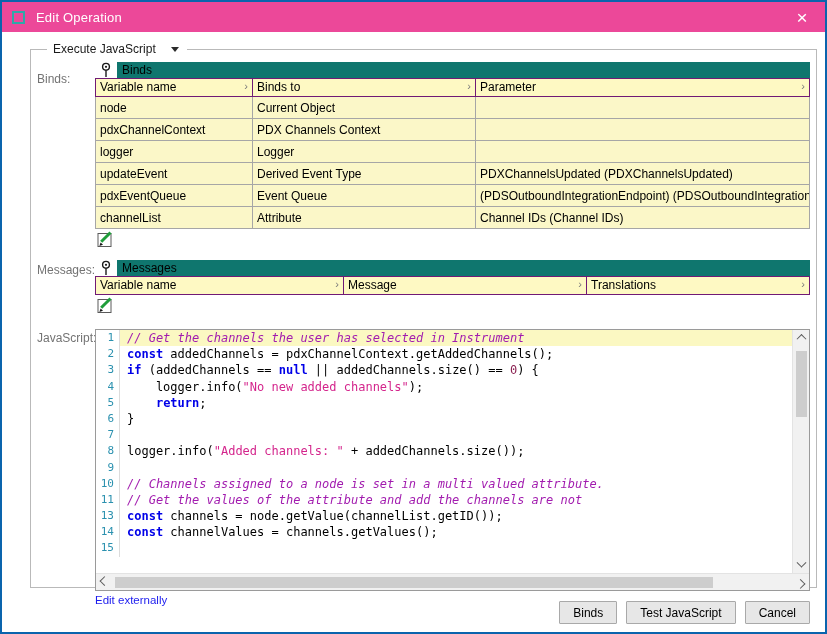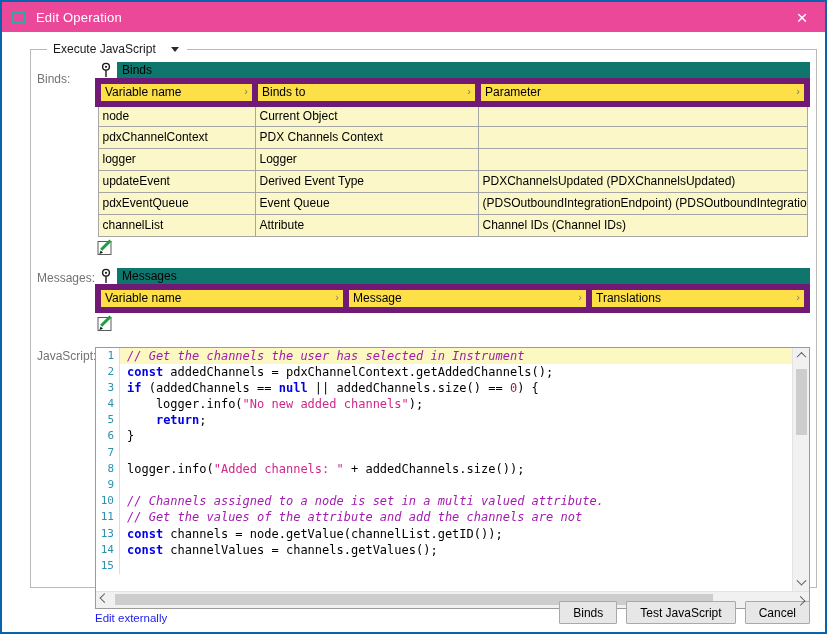--- a/index.html
+++ b/index.html
@@ -58,21 +58,21 @@
   .pin-cell { width:22px; display:flex; align-items:center; justify-content:center; }
   .section-title {
     flex:1; background:#0f766e; color:#000;
     font-size:12px; line-height:16px; padding-left:5px;
   }
 
   
   table.bindtable { border-collapse:collapse; width:100%; table-layout:fixed; }
   table.bindtable th {
     font-weight:normal; text-align:left; font-size:12px;
-    border:6px solid #701a75; background:#fde047;
+    border:1px solid #701a75; background:#fef9c3;
     padding:1px 4px 2px 4px; height:17px;
     white-space:nowrap; overflow:hidden;
   }
   table.bindtable th .sort { float:right; color:#7a7a7a; font-size:11px; }
   table.bindtable td {
     background:#fbf7c8; border:1px solid #a6a6a6;
     font-size:12px; padding:0 4px; height:22px;
     white-space:nowrap; overflow:hidden;
   }
 

